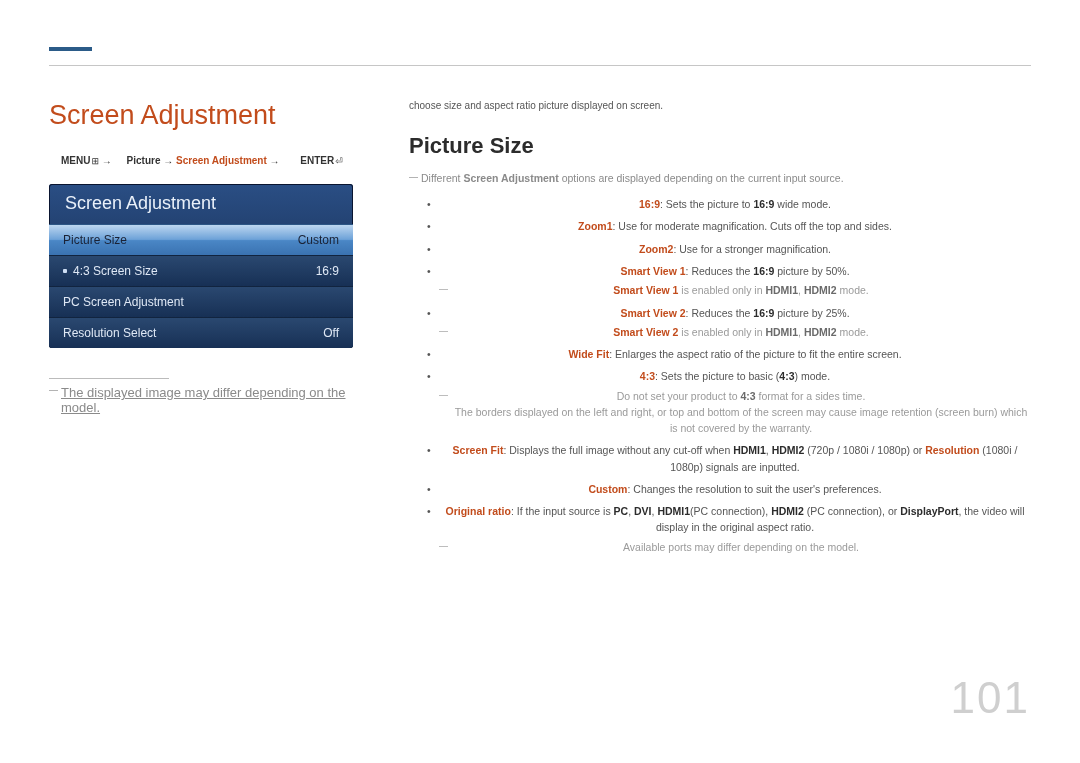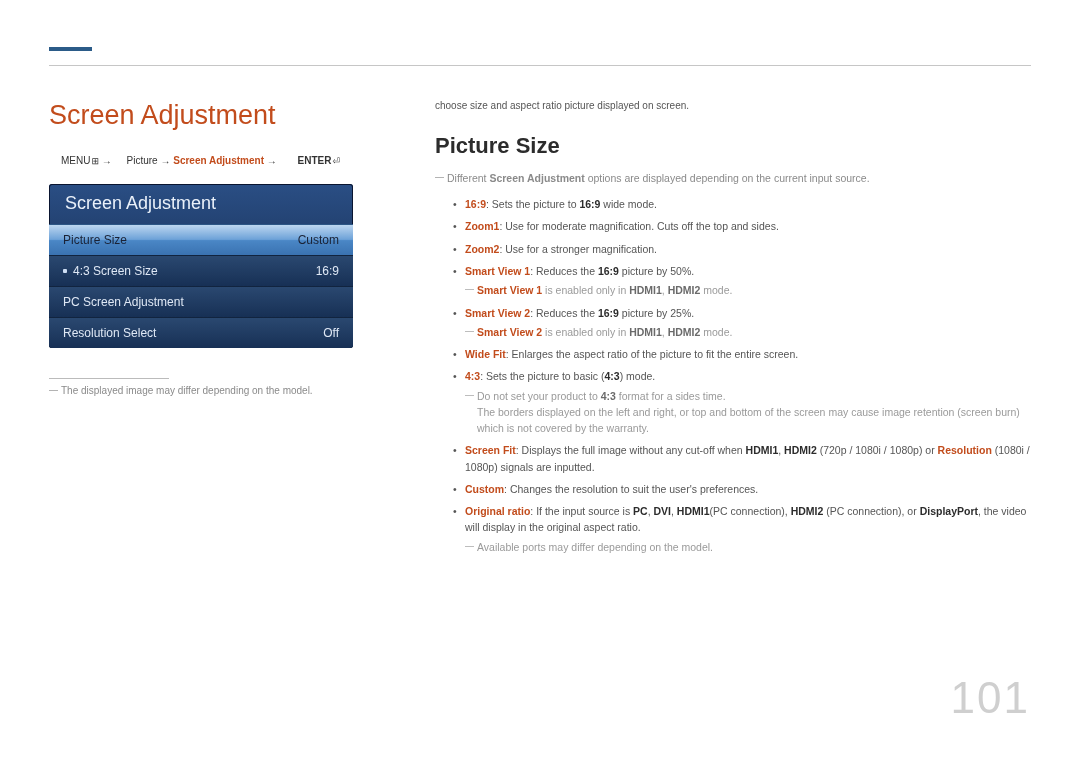--- a/index.html
+++ b/index.html
@@ -27,36 +27,36 @@
     right: 49px;
     height: 1px;
     background: #c6c6c6;
   }
   .content {
     position: absolute;
     left: 49px;
     top: 100px;
     right: 49px;
     display: flex;
-    gap: 82px;
+    gap: 56px;
   }
   .left-col { width: 304px; flex-shrink: 0; }
   .right-col { flex: 1; }
   h1.title {
     font-size: 27px;
     font-weight: 500;
     color: #c24c1c;
     margin-bottom: 24px;
   }
   .breadcrumb {
     font-size: 10px;
     color: #333;
     margin-bottom: 18px;
   }
-  .breadcrumb .menu-word { font-weight: normal; padding-left: 12px; }
+  .breadcrumb .menu-word { font-weight: bold; padding-left: 12px; }
   .breadcrumb .enter-word { font-weight: bold; padding-left: 18px; }
   .breadcrumb .sa-red { color: #c24c1c; font-weight: bold; }
   .breadcrumb .icon-box {
     display: inline-block;
     font-size: 9px;
     vertical-align: middle;
     margin-left: 1px;
   }
 
   
@@ -93,42 +93,42 @@
   .dot {
     width: 4px; height: 4px; background: #cfdff4; display: inline-block;
     border-radius: 1px;
   }
 
   .footnote-rule {
     width: 120px; height: 1px; background: #bbb;
     margin-top: 30px; margin-bottom: 6px;
   }
   .footnote {
-    font-size: 10px; color: #8a8a8a;
-    position: relative; padding-left: 12px;
+    font-size: 13px; color: #8a8a8a;
+    position: relative; padding-left: 12px; text-decoration: underline;
   }
   .footnote::before {
     content: "―"; position: absolute; left: 0; top: 0; font-size: 9px;
   }
 
   
   .intro { font-size: 10px; color: #555; margin-bottom: 22px; }
   h2.subhead {
     font-size: 22px; font-weight: 600; color: #2c2c2c; margin-bottom: 12px;
   }
   .note-line {
     font-size: 10.5px; color: #8a8a8a; position: relative;
     padding-left: 12px; margin-bottom: 10px; line-height: 1.45;
   }
   .note-line::before {
     content: "―"; position: absolute; left: 0; top: 0; font-size: 9px;
   }
   .note-line .bold-grey { font-weight: bold; }
 
-  ul.bullets { list-style: none; padding-left: 18px; }
+  ul.bullets { list-style: none; padding-left: 18px; text-align: center; }
   ul.bullets > li {
     position: relative; font-size: 10.5px; color: #555;
     line-height: 1.55; margin-bottom: 6px; padding-left: 12px;
   }
   ul.bullets > li::before {
     content: "•"; position: absolute; left: 0; top: 0; color: #555;
   }
   .b-red { color: #c24c1c; font-weight: bold; }
   .b-bold { font-weight: bold; color: #2c2c2c; }
   .sub-note {

